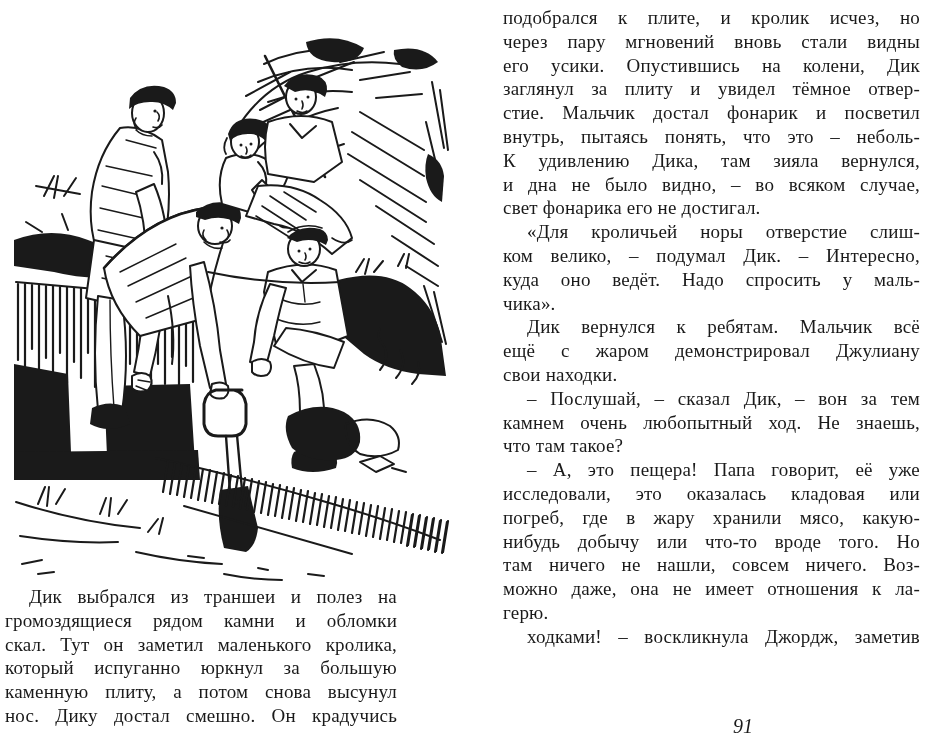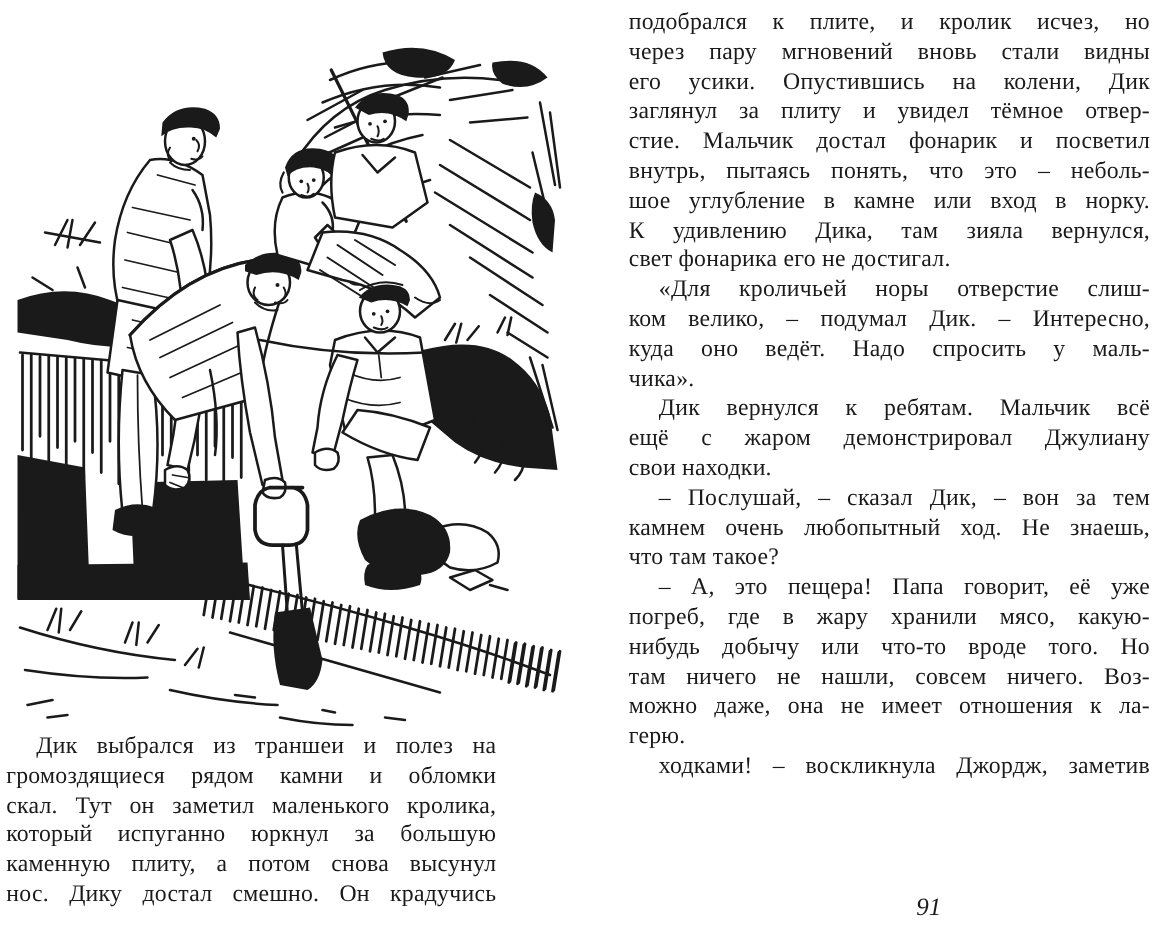--- a/index.html
+++ b/index.html
@@ -191,42 +191,43 @@
 
 <div class="page page-right">
   <div class="text-block text-right">
       <div class="para">
         <div class="line">подобрался к плите, и кролик исчез, но</div>
         <div class="line">через пару мгновений вновь стали видны</div>
         <div class="line">его усики. Опустившись на колени, Дик</div>
         <div class="line">заглянул за плиту и увидел тёмное отвер-</div>
         <div class="line">стие. Мальчик достал фонарик и посветил</div>
         <div class="line">внутрь, пытаясь понять, что это – неболь-</div>
-        <div class="line">шое углубление в камне или вход в норку.</div>
         <div class="line">К удивлению Дика, там зияла вернулся,</div>
+        <div class="line">и дна не было видно, – во всяком случае,</div>
         <div class="line end">свет фонарика его не достигал.</div>
       </div>
       <div class="para indent">
         <div class="line">«Для кроличьей норы отверстие слиш-</div>
         <div class="line">ком велико, – подумал Дик. – Интересно,</div>
         <div class="line">куда оно ведёт. Надо спросить у маль-</div>
         <div class="line end">чика».</div>
       </div>
       <div class="para indent">
         <div class="line">Дик вернулся к ребятам. Мальчик всё</div>
         <div class="line">ещё с жаром демонстрировал Джулиану</div>
         <div class="line end">свои находки.</div>
       </div>
       <div class="para indent">
         <div class="line">– Послушай, – сказал Дик, – вон за тем</div>
         <div class="line">камнем очень любопытный ход. Не знаешь,</div>
         <div class="line end">что там такое?</div>
       </div>
       <div class="para indent">
         <div class="line">– А, это пещера! Папа говорит, её уже</div>
+        <div class="line">исследовали, это оказалась кладовая или</div>
         <div class="line">погреб, где в жару хранили мясо, какую-</div>
         <div class="line">нибудь добычу или что-то вроде того. Но</div>
         <div class="line">там ничего не нашли, совсем ничего. Воз-</div>
         <div class="line">можно даже, она не имеет отношения к ла-</div>
         <div class="line end">герю.</div>
       </div>
       <div class="para indent">
         <div class="line">ходками! – воскликнула Джордж, заметив</div>
       </div>
     </div>

